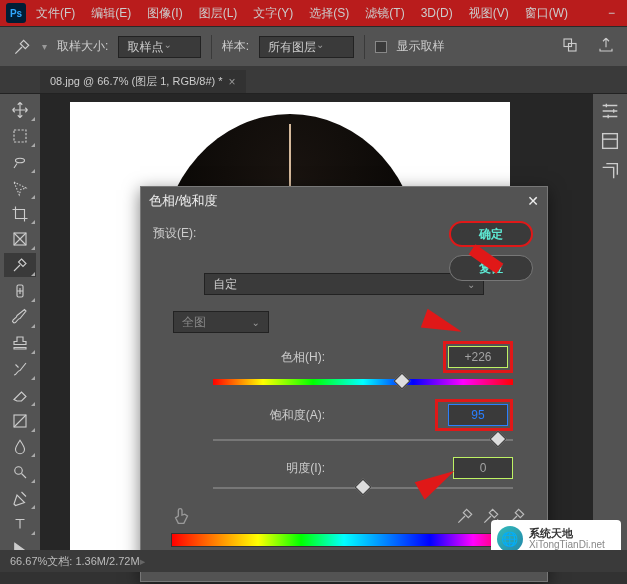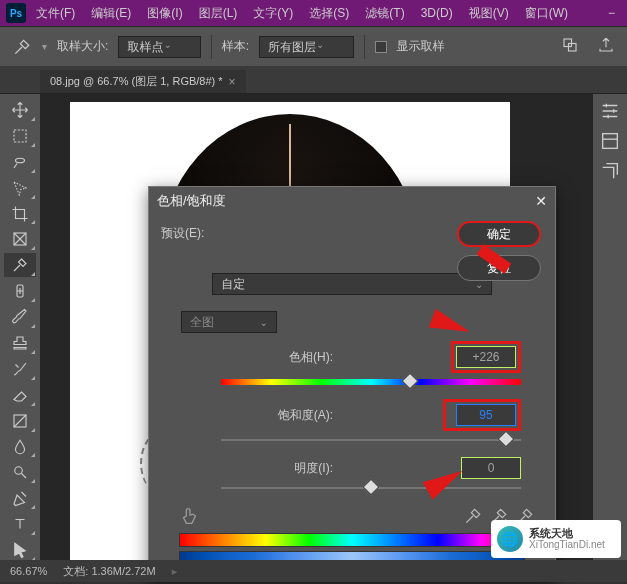--- a/index.html
+++ b/index.html
@@ -1,19 +1,19 @@
 <!DOCTYPE html>
 <html><head>
 <meta charset="utf-8">
 <style>
 * { margin: 0; padding: 0; box-sizing: border-box; font-family: "Microsoft YaHei", sans-serif; }
 body { width: 627px; height: 584px; background: #323232; color: #ccc; font-size: 12px; overflow: hidden; position: relative; }
 
 
-.menubar { height: 26px; background: #701a75; display: flex; align-items: center; padding: 0 6px; gap: 4px; }
+.menubar { height: 26px; background: #b91c1c; display: flex; align-items: center; padding: 0 6px; gap: 4px; }
 .ps-logo { width: 20px; height: 20px; background: #001e36; color: #31a8ff; font-weight: bold; font-size: 10px; display: flex; align-items: center; justify-content: center; border-radius: 3px; }
 .menu-item { padding: 2px 6px; font-size: 12px; cursor: pointer; }
 .menu-collapse { margin-left: auto; padding: 2px 6px; }
 
 
 .optionsbar { height: 40px; background: #535353; border-top: 1px solid #2a2a2a; display: flex; align-items: center; padding: 0 12px; gap: 10px; }
 .eyedrop-icon { width: 20px; height: 20px; }
 .chev { font-size: 10px; color: #999; }
 .opt-label { font-size: 12px; }
 .opt-select { background: #3a3a3a; border: 1px solid #222; color: #ccc; padding: 2px 28px 2px 8px; height: 22px; font-size: 12px; position: relative; }
@@ -39,30 +39,30 @@
 .canvas { position: absolute; left: 30px; top: 8px; width: 440px; height: 460px; background: #fff; }
 .hair { position: absolute; top: 12px; left: 50%; transform: translateX(-50%); width: 260px; height: 240px; background: radial-gradient(ellipse at 50% 30%, #1a1410 0%, #0a0806 70%); border-radius: 50% 50% 30% 30% / 60% 60% 30% 30%; }
 .part { position: absolute; top: 10px; left: 50%; width: 2px; height: 80px; background: #d4b89a; transform: translateX(-50%); }
 .shirt { position: absolute; bottom: 0; left: 50%; transform: translateX(-50%); width: 260px; height: 120px; background: #5a8dd8; border-radius: 40% 40% 0 0 / 80% 80% 0 0; }
 .shirt::before { content: ""; position: absolute; top: -10px; left: -20px; width: 40px; height: 60px; background: transparent; border: 2px dashed #888; border-radius: 50%; border-right: none; border-bottom: none; }
 
 .rightrail { width: 34px; background: #535353; display: flex; flex-direction: column; gap: 8px; padding-top: 6px; align-items: center; }
 .rail-icon { width: 22px; height: 22px; display: flex; align-items: center; justify-content: center; color: #ccc; cursor: pointer; }
 
 
-.dialog { position: absolute; left: 148px; top: 186px; width: 408px; background: #535353; border: 1px solid #777; box-shadow: 0 4px 16px rgba(0,0,0,.5); }
+.dialog { position: absolute; left: 140px; top: 186px; width: 408px; background: #535353; border: 1px solid #777; box-shadow: 0 4px 16px rgba(0,0,0,.5); }
 .dlg-title { height: 28px; background: #535353; display: flex; align-items: center; padding: 0 8px; color: #eee; font-size: 13px; }
 .dlg-close { margin-left: auto; font-size: 14px; cursor: pointer; }
 .dlg-body { padding: 10px 12px 12px 12px; position: relative; }
 .row { display: flex; margin-bottom: 8px; }
 .preset-label { margin-left: 0; margin-right: 8px; }
 .preset-select { flex: 1; background: #3a3a3a; border: 1px solid #222; color: #ccc; height: 22px; padding: 0 8px; display: flex; align-items: center; justify-content: space-between; max-width: 280px; margin-top: 48px; }
 .gear { margin-left: 6px; color: #ccc; }
 .dlg-btns { position: absolute; right: 14px; top: 6px; display: flex; flex-direction: column; gap: 8px; }
-.dlg-btn { width: 84px; height: 26px; border-radius: 14px; background: #3a3a3a; border: 1px solid #777; color: #ffffff; display: flex; align-items: center; justify-content: center; cursor: pointer; }
+.dlg-btn { width: 84px; height: 26px; border-radius: 14px; background: #3a3a3a; border: 1px solid #777; color: #5eead4; display: flex; align-items: center; justify-content: center; cursor: pointer; font-weight: bold; }
 .dlg-btn.primary { border: 2px solid #e01818; }
 
 .channel-select { width: 96px; background: #3a3a3a; border: 1px solid #222; color: #888; height: 22px; padding: 0 8px; display: flex; align-items: center; justify-content: space-between; margin-left: 20px; margin-top: 16px; }
 
 .slider-block { margin: 8px 18px 0 60px; width: 300px; }
 .slider-row { display: flex; align-items: center; margin-bottom: 2px; }
 .slider-label { width: 120px; text-align: right; padding-right: 8px; color: #ccc; }
 .num-box { width: 60px; height: 22px; background: #3a3a3a; border: 1px solid #bef264; color: #a3a3a3; text-align: center; display: flex; align-items: center; justify-content: center; }
 .num-box.focus { border: 1px solid #2a7fff; color: #2a7fff; margin-left: 8px; }
 .hl-red { border: 3px solid #e01818; padding: 2px; }
@@ -81,21 +81,21 @@
 .chk-row.hl { border: 3px solid #e01818; padding: 2px 6px; }
 
 .spectrum { margin: 6px 18px 0 18px; }
 .spectrum-bar { height: 14px; background: linear-gradient(90deg, red, #ff8000, yellow, lime, cyan, #0080ff, blue, magenta, red); border: 1px solid #333; margin-bottom: 4px; }
 .spectrum-bar.shifted { background: linear-gradient(90deg, #003a8c, #0050b3, #1060c8, #1a6dd6, #3b82e6, #5c99f0, #7bb0f5, #9cc6f9, #7bb0f5, #5c99f0, #3b82e6, #1a6dd6, #1060c8, #0050b3, #003a8c); }
 
 .red-arrow { position: absolute; width: 0; height: 0; border-top: 10px solid transparent; border-bottom: 10px solid transparent; border-right: 40px solid #e01818; }
 .arrow-tail { position: absolute; height: 12px; background: #e01818; }
 
 
-.statusbar { position: absolute; bottom: 2px; left: 0; right: 0; height: 22px; background: #3a3a3a; display: flex; align-items: center; padding: 1px 10px; font-size: 11px; gap: 16px; color: #bbb; }
+.statusbar { position: absolute; bottom: 12px; left: 0; right: 0; height: 22px; background: #3a3a3a; display: flex; align-items: center; padding: 1px 10px; font-size: 11px; color: #bbb; }
 .status-sep { color: #666; }
 
 
 .watermark { position: absolute; right: 6px; bottom: 26px; width: 130px; height: 38px; background: #fff; border-radius: 4px; display: flex; align-items: center; padding: 4px 6px; gap: 6px; font-size: 11px; color: #333; }
 .wm-icon { width: 26px; height: 26px; border-radius: 50%; background: linear-gradient(135deg,#3bb,#28a); display: flex; align-items: center; justify-content: center; color: #fff; font-size: 14px; }
 .wm-text { display: flex; flex-direction: column; line-height: 12px; }
 .wm-sub { font-size: 10px; color: #888; }
 
 svg { fill: none; stroke: currentColor; stroke-width: 1.5; }
 </style>

